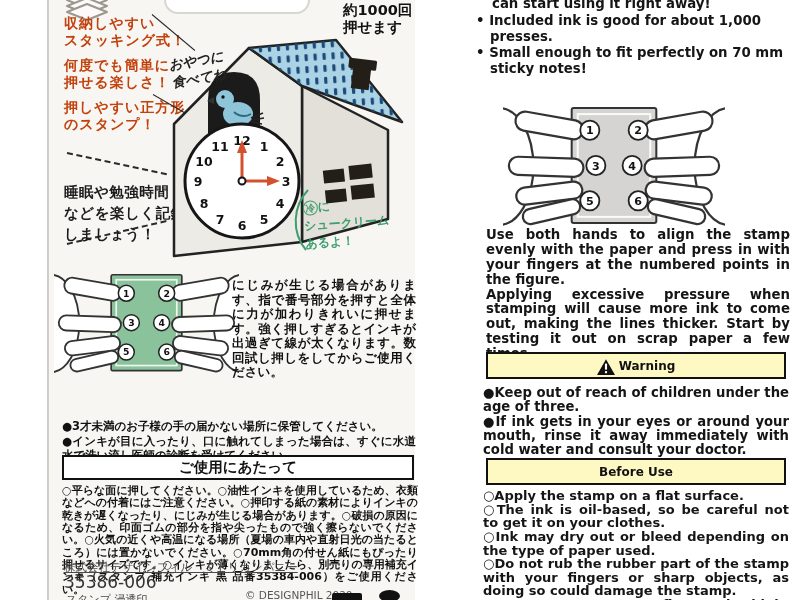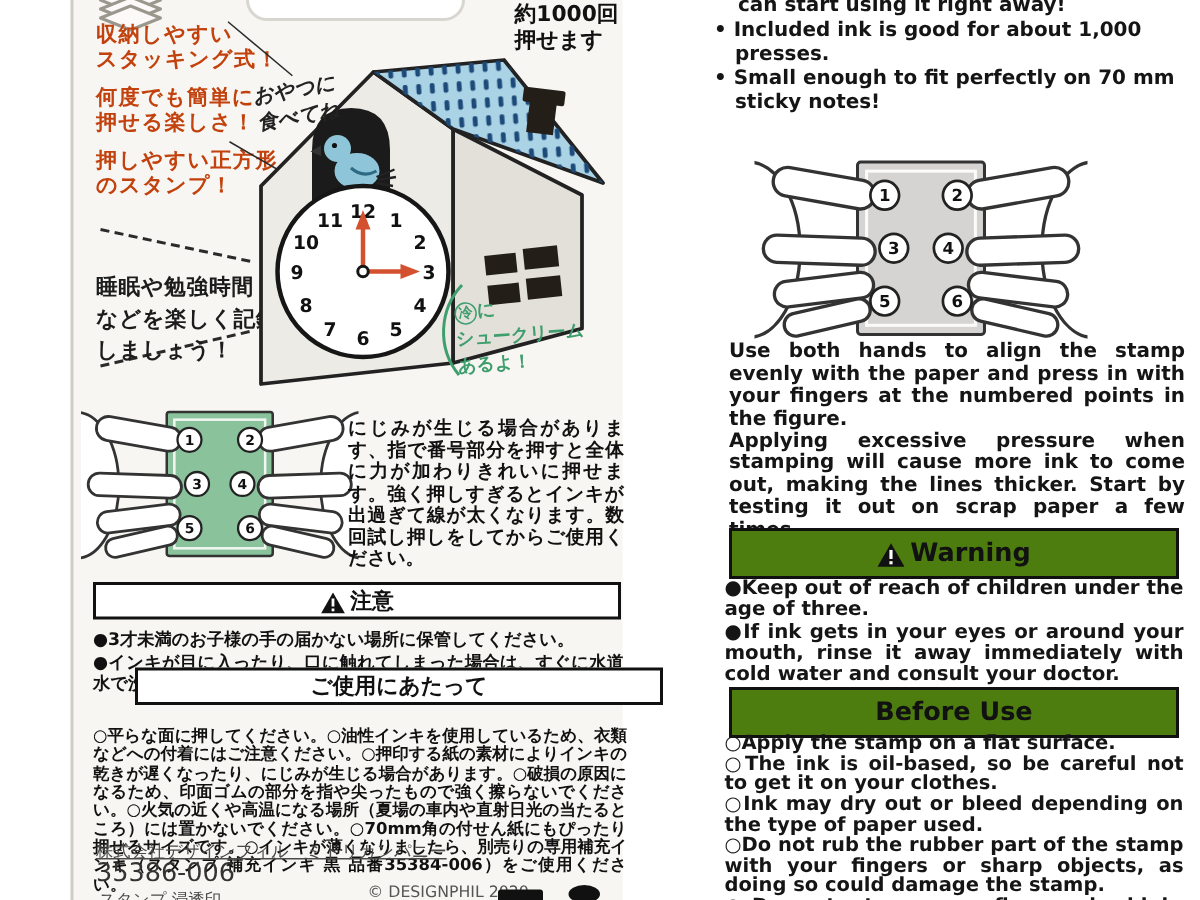--- a/index.html
+++ b/index.html
@@ -26,40 +26,40 @@
   #pointer-2{left:104px;top:94px;width:46px;transform:rotate(30deg);}
   #house-wrap{left:115px;top:26px;width:250px;height:250px;}
   #snack-note{left:121px;top:52px;font-size:13.5px;font-weight:600;font-style:italic;line-height:1.3;transform:rotate(-10deg);color:#222;}
   #fridge-note{left:255px;top:196px;color:#3f9e6e;font-weight:bold;font-size:12px;line-height:1.5;transform:rotate(-4deg);}
   #fridge-circle{display:inline-block;width:15px;height:15px;line-height:14px;border:1.5px solid #3f9e6e;border-radius:50%;text-align:center;font-size:9.5px;}
   #fridge-swoosh{left:241px;top:188px;}
   #hands-green{left:5px;top:268px;width:185px;height:111px;}
   #press-instructions{left:183px;top:278px;width:184px;font-size:12.5px;font-weight:bold;line-height:1.16;text-align:justify;color:#111;}
   .jp-head-box{position:absolute;left:13px;width:352px;height:25px;background:#fff;border:2px solid #111;
     display:flex;align-items:center;justify-content:center;font-weight:bold;font-size:14.5px;color:#111;}
-  #caution-box{top:388px;} #jp-before-box{top:445px;margin-left:28px;}
+  #caution-box{top:388px;} #jp-before-box{top:455px;}
   #caution-body{left:13px;top:419px;width:354px;font-size:11.5px;font-weight:bold;line-height:1.28;text-align:justify;color:#111;}
   #jp-before-body{left:13px;top:485px;width:356px;font-size:11px;font-weight:600;line-height:1.12;text-align:justify;color:#111;}
   #company{left:15px;top:560px;font-size:11.5px;color:#4a4a4a;text-decoration:underline;}
   #item-number{left:15px;top:572px;font-size:17px;color:#333;}
   #item-type{left:17px;top:592px;font-size:11px;color:#4a4a4a;}
   #copyright{left:196px;top:589px;font-size:10.5px;color:#555;}
   .logo-frag{position:absolute;background:#111;}
   #logo-frag-1{left:283px;top:593px;width:30px;height:10px;border-radius:2px;}
   #logo-frag-2{left:330px;top:590px;width:21px;height:12px;border-radius:50%;}
 
   
   #right-panel{left:466px;top:0;width:334px;height:600px;background:#fff;}
   #intro-tail{left:26px;top:-4px;font-size:13.3px;font-weight:600;color:#151515;}
   #bullet-list{left:10px;top:13px;width:318px;}
   .en-bullet{font-size:13.3px;font-weight:600;line-height:1.18;padding-left:14px;text-indent:-14px;margin-bottom:1px;color:#151515;}
   #hands-gray{left:37px;top:100px;width:222px;height:133px;}
   #en-instructions{left:20px;top:228px;width:304px;font-size:13.3px;font-weight:600;line-height:1.12;text-align:justify;color:#151515;}
-  .en-head-box{position:absolute;left:20px;width:300px;height:34px;background:#4d7c0f;border:2.5px solid #111;
-    display:flex;align-items:center;justify-content:center;font-weight:bold;font-size:17px;color:#111;}
+  .en-head-box{position:absolute;left:20px;width:300px;height:27px;background:#fef9c3;border:2.5px solid #111;
+    display:flex;align-items:center;justify-content:center;font-weight:bold;font-size:12px;color:#111;}
   #warning-box{top:352px;} #en-before-box{top:458px;}
   #warning-body{left:17px;top:386px;width:306px;font-size:13.2px;font-weight:600;line-height:1.08;text-align:justify;color:#151515;}
   #en-before-body{left:17px;top:489px;width:306px;font-size:13px;font-weight:600;line-height:1.05;text-align:justify;color:#151515;}
   .tri-icon{margin-right:4px;position:relative;top:1px;}
 </style>
 </head>
 <body>
 
 <div id="screen">
 
@@ -195,28 +195,20 @@
           <text x="92" y="69">3</text>
           <text x="128" y="69">4</text>
           <text x="86" y="104">5</text>
           <text x="134" y="104">6</text>
         </g>
       </g>
     </svg>
 
     <div id="press-instructions" class="abs pre">にじみが生じる場合があります、指で番号部分を押すと全体に力が加わりきれいに押せます。強く押しすぎるとインキが出過ぎて線が太くなります。数回試し押しをしてからご使用ください。</div>
 
-    <div id="caution-box" class="jp-head-box">
-      <svg class="tri-icon" width="16" height="14" viewBox="0 0 24 21">
-        <polygon points="12,0 24,21 0,21" fill="#111"></polygon>
-        <rect x="10.6" y="6" width="2.8" height="8" fill="#fff"></rect>
-        <rect x="10.6" y="16" width="2.8" height="2.8" fill="#fff"></rect>
-      </svg>
-      <span>注意</span>
-    </div>
     <div id="caution-body" class="abs pre">●3才未満のお子様の手の届かない場所に保管してください。
 ●インキが目に入ったり、口に触れてしまった場合は、すぐに水道水で洗い流し医師の診断を受けてください。</div>
 
     <div id="jp-before-box" class="jp-head-box">
       <span>ご使用にあたって</span>
     </div>
     <div id="jp-before-body" class="abs pre">○平らな面に押してください。○油性インキを使用しているため、衣類などへの付着にはご注意ください。○押印する紙の素材によりインキの乾きが遅くなったり、にじみが生じる場合があります。○破損の原因になるため、印面ゴムの部分を指や尖ったもので強く擦らないでください。○火気の近くや高温になる場所（夏場の車内や直射日光の当たるところ）には置かないでください。○70mm角の付せん紙にもぴったり押せるサイズです。○インキが薄くなりましたら、別売りの専用補充インキ（スタンプ 補充インキ 黒 品番35384-006）をご使用ください。</div>
 
     <div id="company" class="abs">株式会社デザインフィル　ミドリカンパニー</div>
     <div id="item-number" class="abs">35386-006</div>

